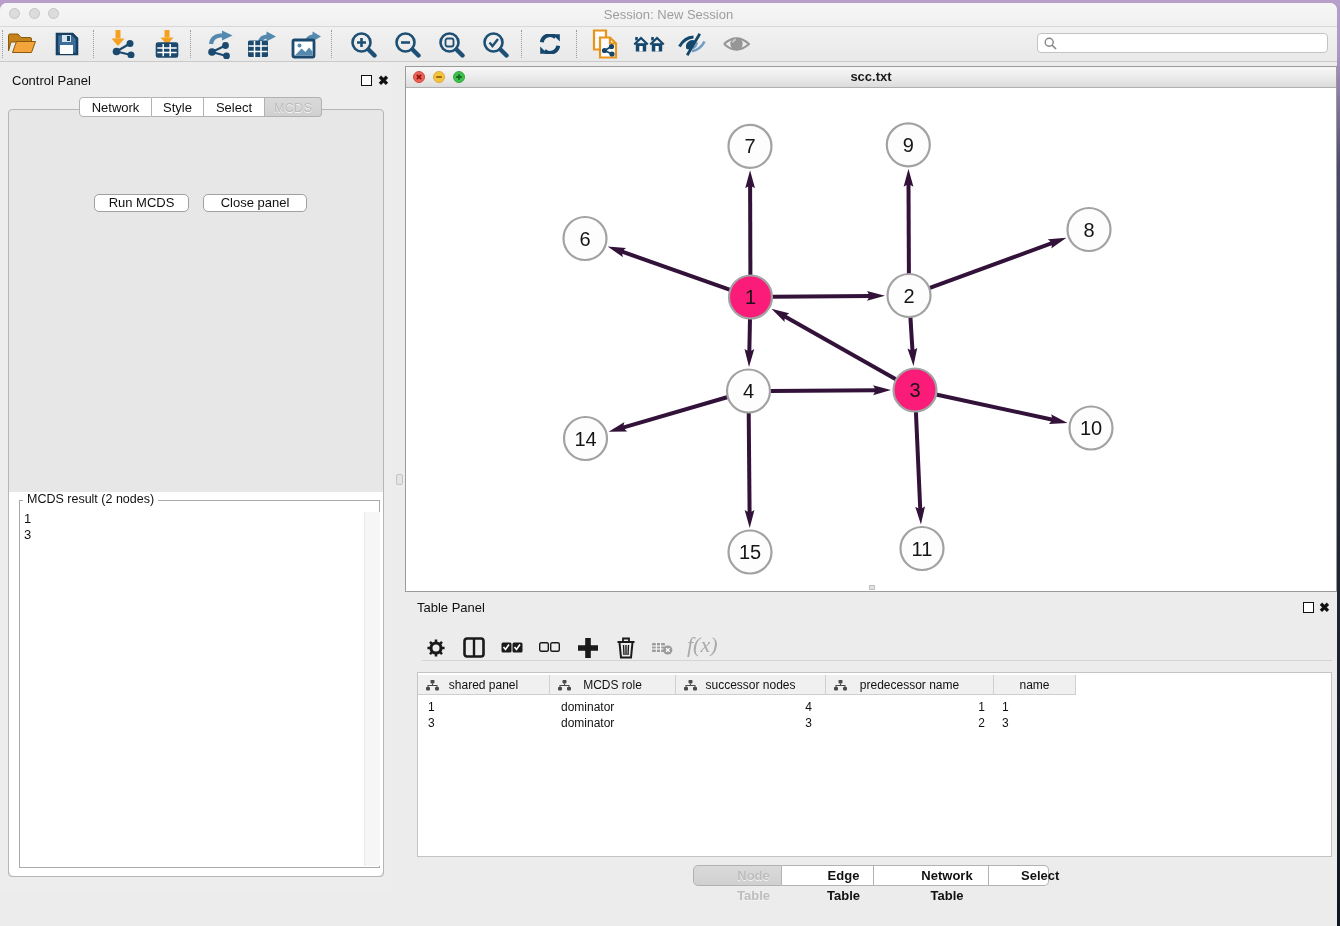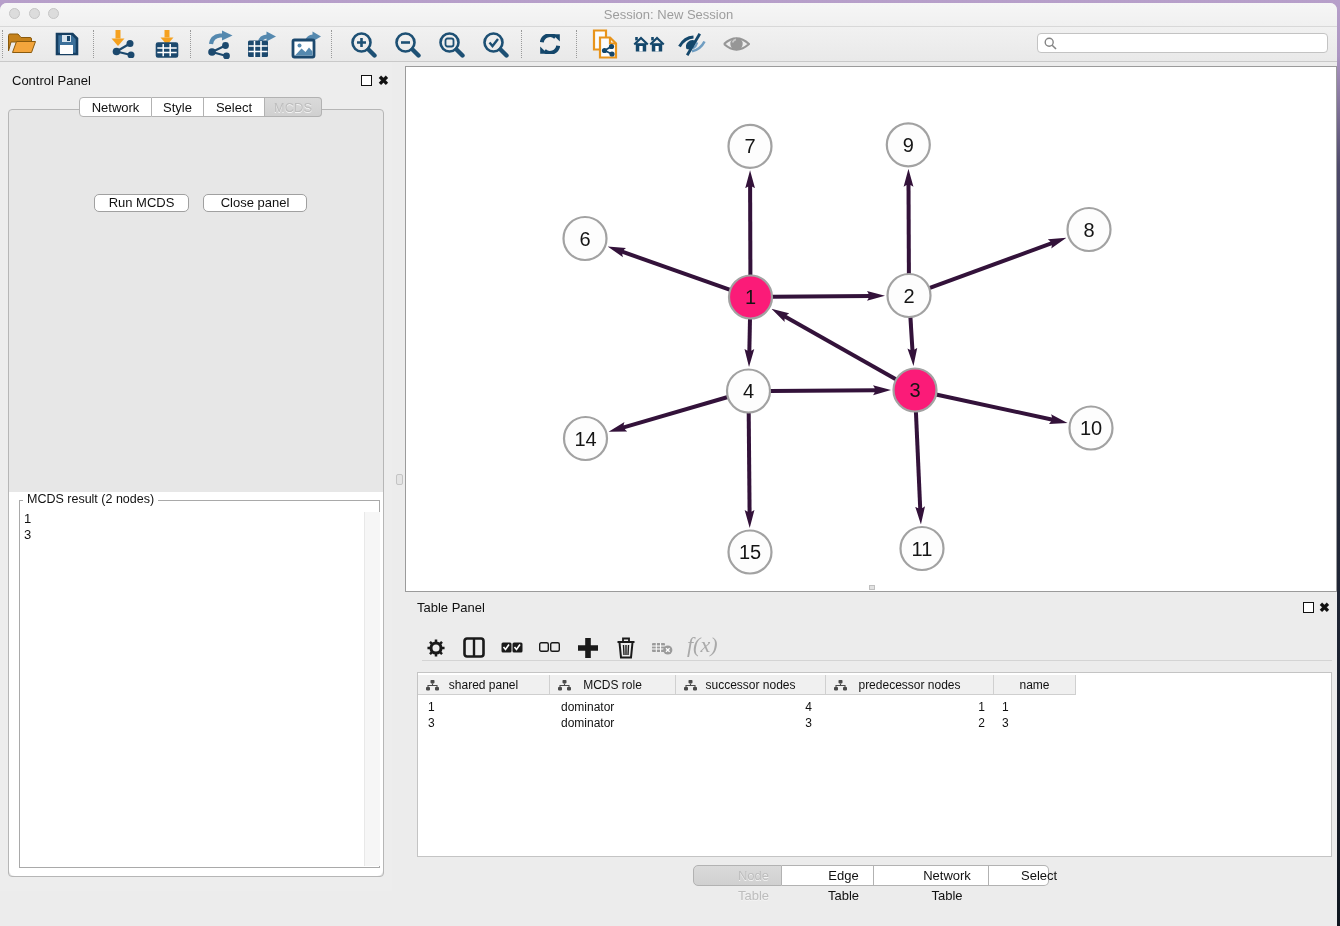--- a/index.html
+++ b/index.html
@@ -69,21 +69,21 @@
 #tp-sep{position:absolute;left:17px;top:63px;width:910px;height:0;border-top:1px solid #d4d4d4;}
 #tbl{position:absolute;left:12px;top:75px;width:915px;height:185px;background:#fff;
  border:1px solid #c4c4c4;box-sizing:border-box;}
 .th{position:absolute;top:2px;height:20px;box-sizing:border-box;background:#f0f0f0;
  border-right:1px solid #d0d0d0;border-bottom:1px solid #cfcfcf;font-size:12px;color:#111;}
 .th .lbl{position:absolute;width:100%;text-align:center;line-height:20px;}
 .td{position:absolute;font-size:12px;color:#111;line-height:16px;}
 .sorti{position:absolute;top:7px;}
 #tp-tabs{position:absolute;left:288px;top:268px;height:21px;}
 .btabseg{position:absolute;top:0;height:21px;box-sizing:border-box;border:1px solid #b2b2b2;
- background:#fff;font-size:13px;font-weight:400;color:#111;text-align:center;line-height:20px;padding-left:32px;}
+ background:#fff;font-size:13px;font-weight:700;color:#111;text-align:center;line-height:20px;padding-left:32px;}
 .btabseg.tabsel{background:linear-gradient(#dadada,#d0d0d0);color:#bdbdbd;text-shadow:0 1px 0 #f4f4f4;}
 
 #statusbar{position:absolute;left:0;top:888px;width:1337px;height:35px;background:#ececec;
  border-top:1px solid #cdcdcd;}
 #memi{position:absolute;left:1255px;top:6px;width:74px;height:23px;background:#f6f6f6;
  border:1px solid #b4b4b4;box-sizing:border-box;}
 #memi .dot{position:absolute;left:9px;top:5px;width:11px;height:11px;border-radius:50%;background:#1d9836;}
 #memi .t{position:absolute;left:26px;top:0;font-size:12px;color:#111;line-height:21px;}
 </style></head>
 <body>
@@ -249,20 +249,38 @@
     <div class="btn" style="left:203px;width:104px">Close panel</div>
     <div id="mcdswhite">
       <div id="mcdsbox">
         <div id="mcdstext">1<br>3</div>
         <div id="mcdsscroll"></div>
       </div>
       <div id="mcdslabel">MCDS result (2 nodes)</div>
     </div>
   </div>
   <div id="netframe">
+    <div id="nettitle">
+      <div class="nl" style="left:7px;background:#ee6156;border:1px solid #ce4a40;">
+          <svg width="10" height="10" viewBox="0 0 10 10" style="position:absolute;left:0;top:0">
+            <path d="M2.8,2.8 L7.2,7.2 M7.2,2.8 L2.8,7.2" stroke="#8c120b" stroke-width="1.7"></path>
+          </svg>
+        </div>
+      <div class="nl" style="left:27px;background:#f5c43f;border:1px solid #dfa935;">
+          <svg width="10" height="10" viewBox="0 0 10 10" style="position:absolute;left:0;top:0">
+            <path d="M2.2,5 H7.8" stroke="#93600a" stroke-width="1.8"></path>
+          </svg>
+        </div>
+      <div class="nl" style="left:47px;background:#3ec04e;border:1px solid #35a83f;">
+          <svg width="10" height="10" viewBox="0 0 10 10" style="position:absolute;left:0;top:0">
+            <path d="M2.2,5 H7.8 M5,2.2 V7.8" stroke="#156b1d" stroke-width="1.8"></path>
+          </svg>
+        </div>
+      <div class="txt">scc.txt</div>
+    </div>
     <svg id="graph" style="position:absolute;left:0;top:20px" width="930" height="505" viewBox="406 87 930 505">
       <defs>
         <marker id="arr" viewBox="0 0 18 11" refX="4" refY="5.5" markerWidth="18" markerHeight="11" orient="auto" markerUnits="userSpaceOnUse">
           <path d="M0,0.6 L18,5.5 L0,10.4 Q4,5.5 0,0.6 Z" fill="#33123a"></path>
         </marker>
       </defs>
       <g stroke="#33123a" stroke-width="4" marker-end="url(#arr)">
         <line x1="750.4" y1="275.5" x2="750.1" y2="184.3"></line>
         <line x1="730.2" y1="289.8" x2="620.8" y2="251.2"></line>
         <line x1="772.0" y1="296.8" x2="871.0" y2="295.9"></line>
@@ -359,21 +377,21 @@
       <div class="th" style="left:0;width:132px">
           <span class="lbl">shared panel</span>
         </div>
       <div class="th" style="left:132px;width:126px">
           <span class="lbl">MCDS role</span>
         </div>
       <div class="th" style="left:258px;width:150px">
           <span class="lbl">successor nodes</span>
         </div>
       <div class="th" style="left:408px;width:168px">
-          <span class="lbl">predecessor nodes</span>
+          <span class="lbl">predecessor name</span>
         </div>
       <div class="th" style="left:576px;width:82px">
           <span class="lbl">name</span>
         </div>
       <svg class="sorti" style="left:8px" width="13" height="11" viewBox="0 0 13 11">
           <g fill="#4a4a4a">
             <rect x="4.5" y="0" width="4" height="3.4" rx="0.8"></rect>
             <rect x="0" y="7" width="4" height="3.4" rx="0.8"></rect>
             <rect x="9" y="7" width="4" height="3.4" rx="0.8"></rect>
             <path d="M6.5,3.4 V5.5 M2,7 V5.5 H11 V7" fill="none" stroke="#4a4a4a" stroke-width="1.1"></path>

